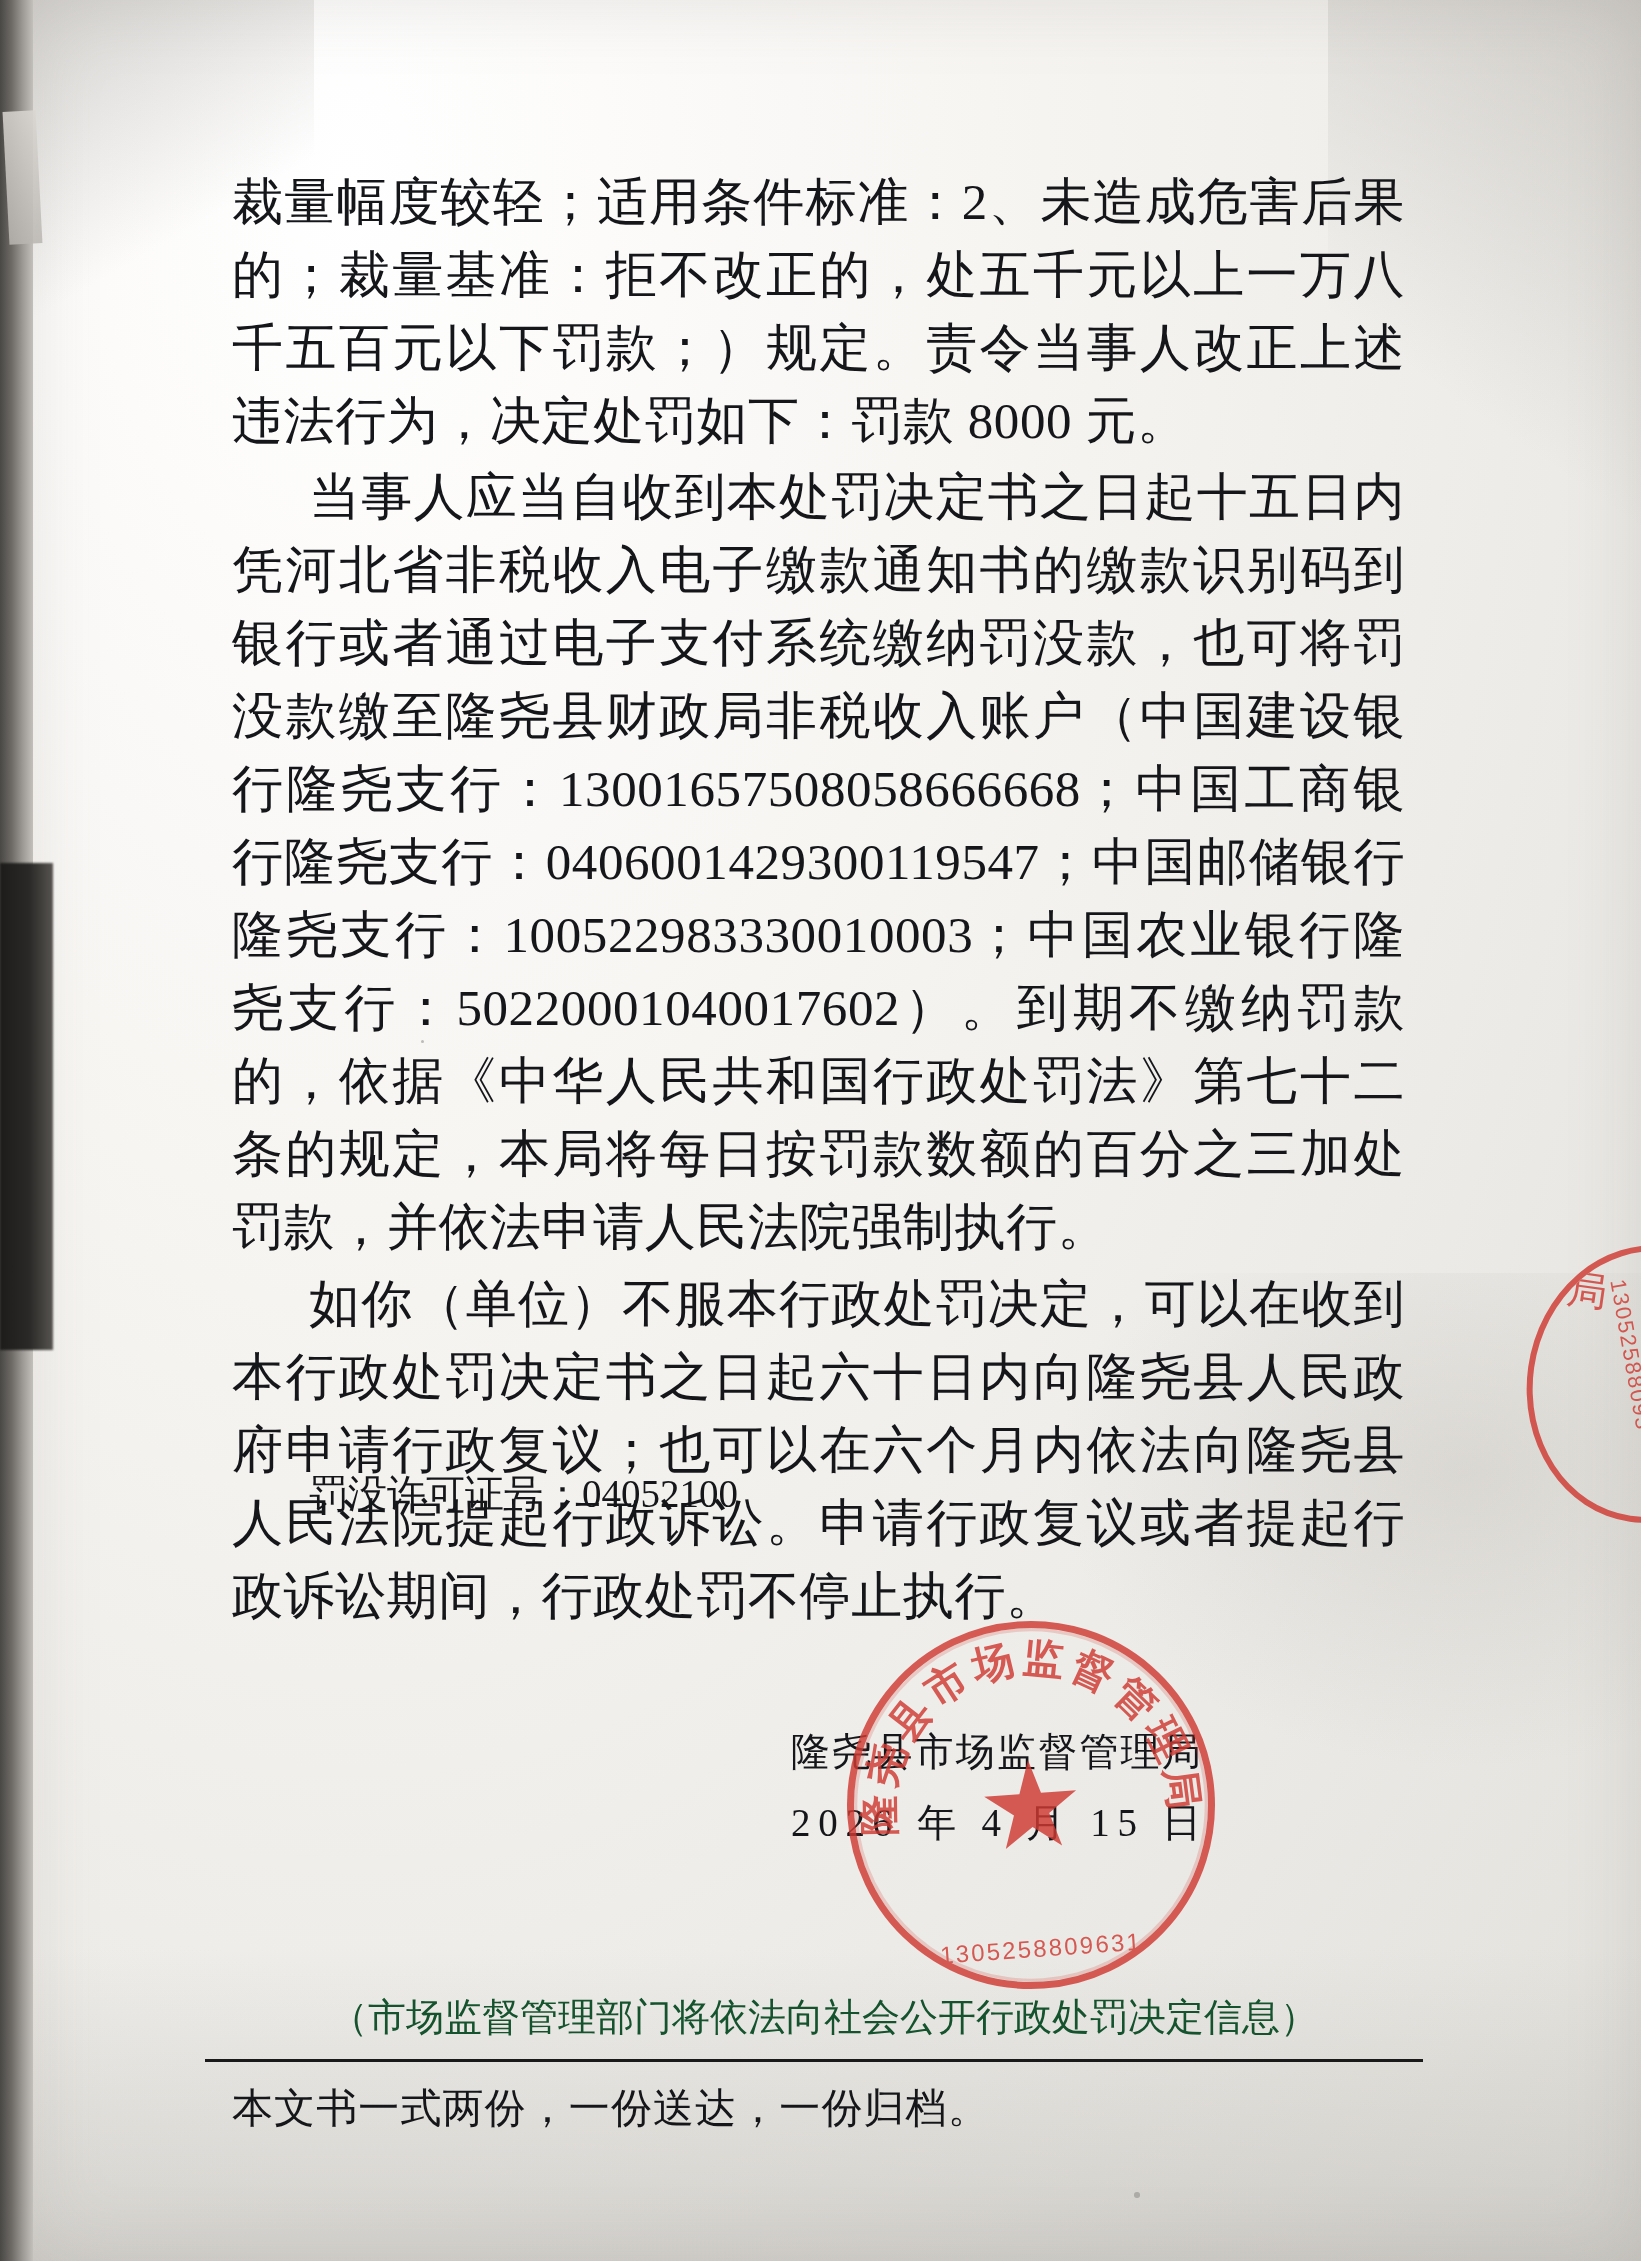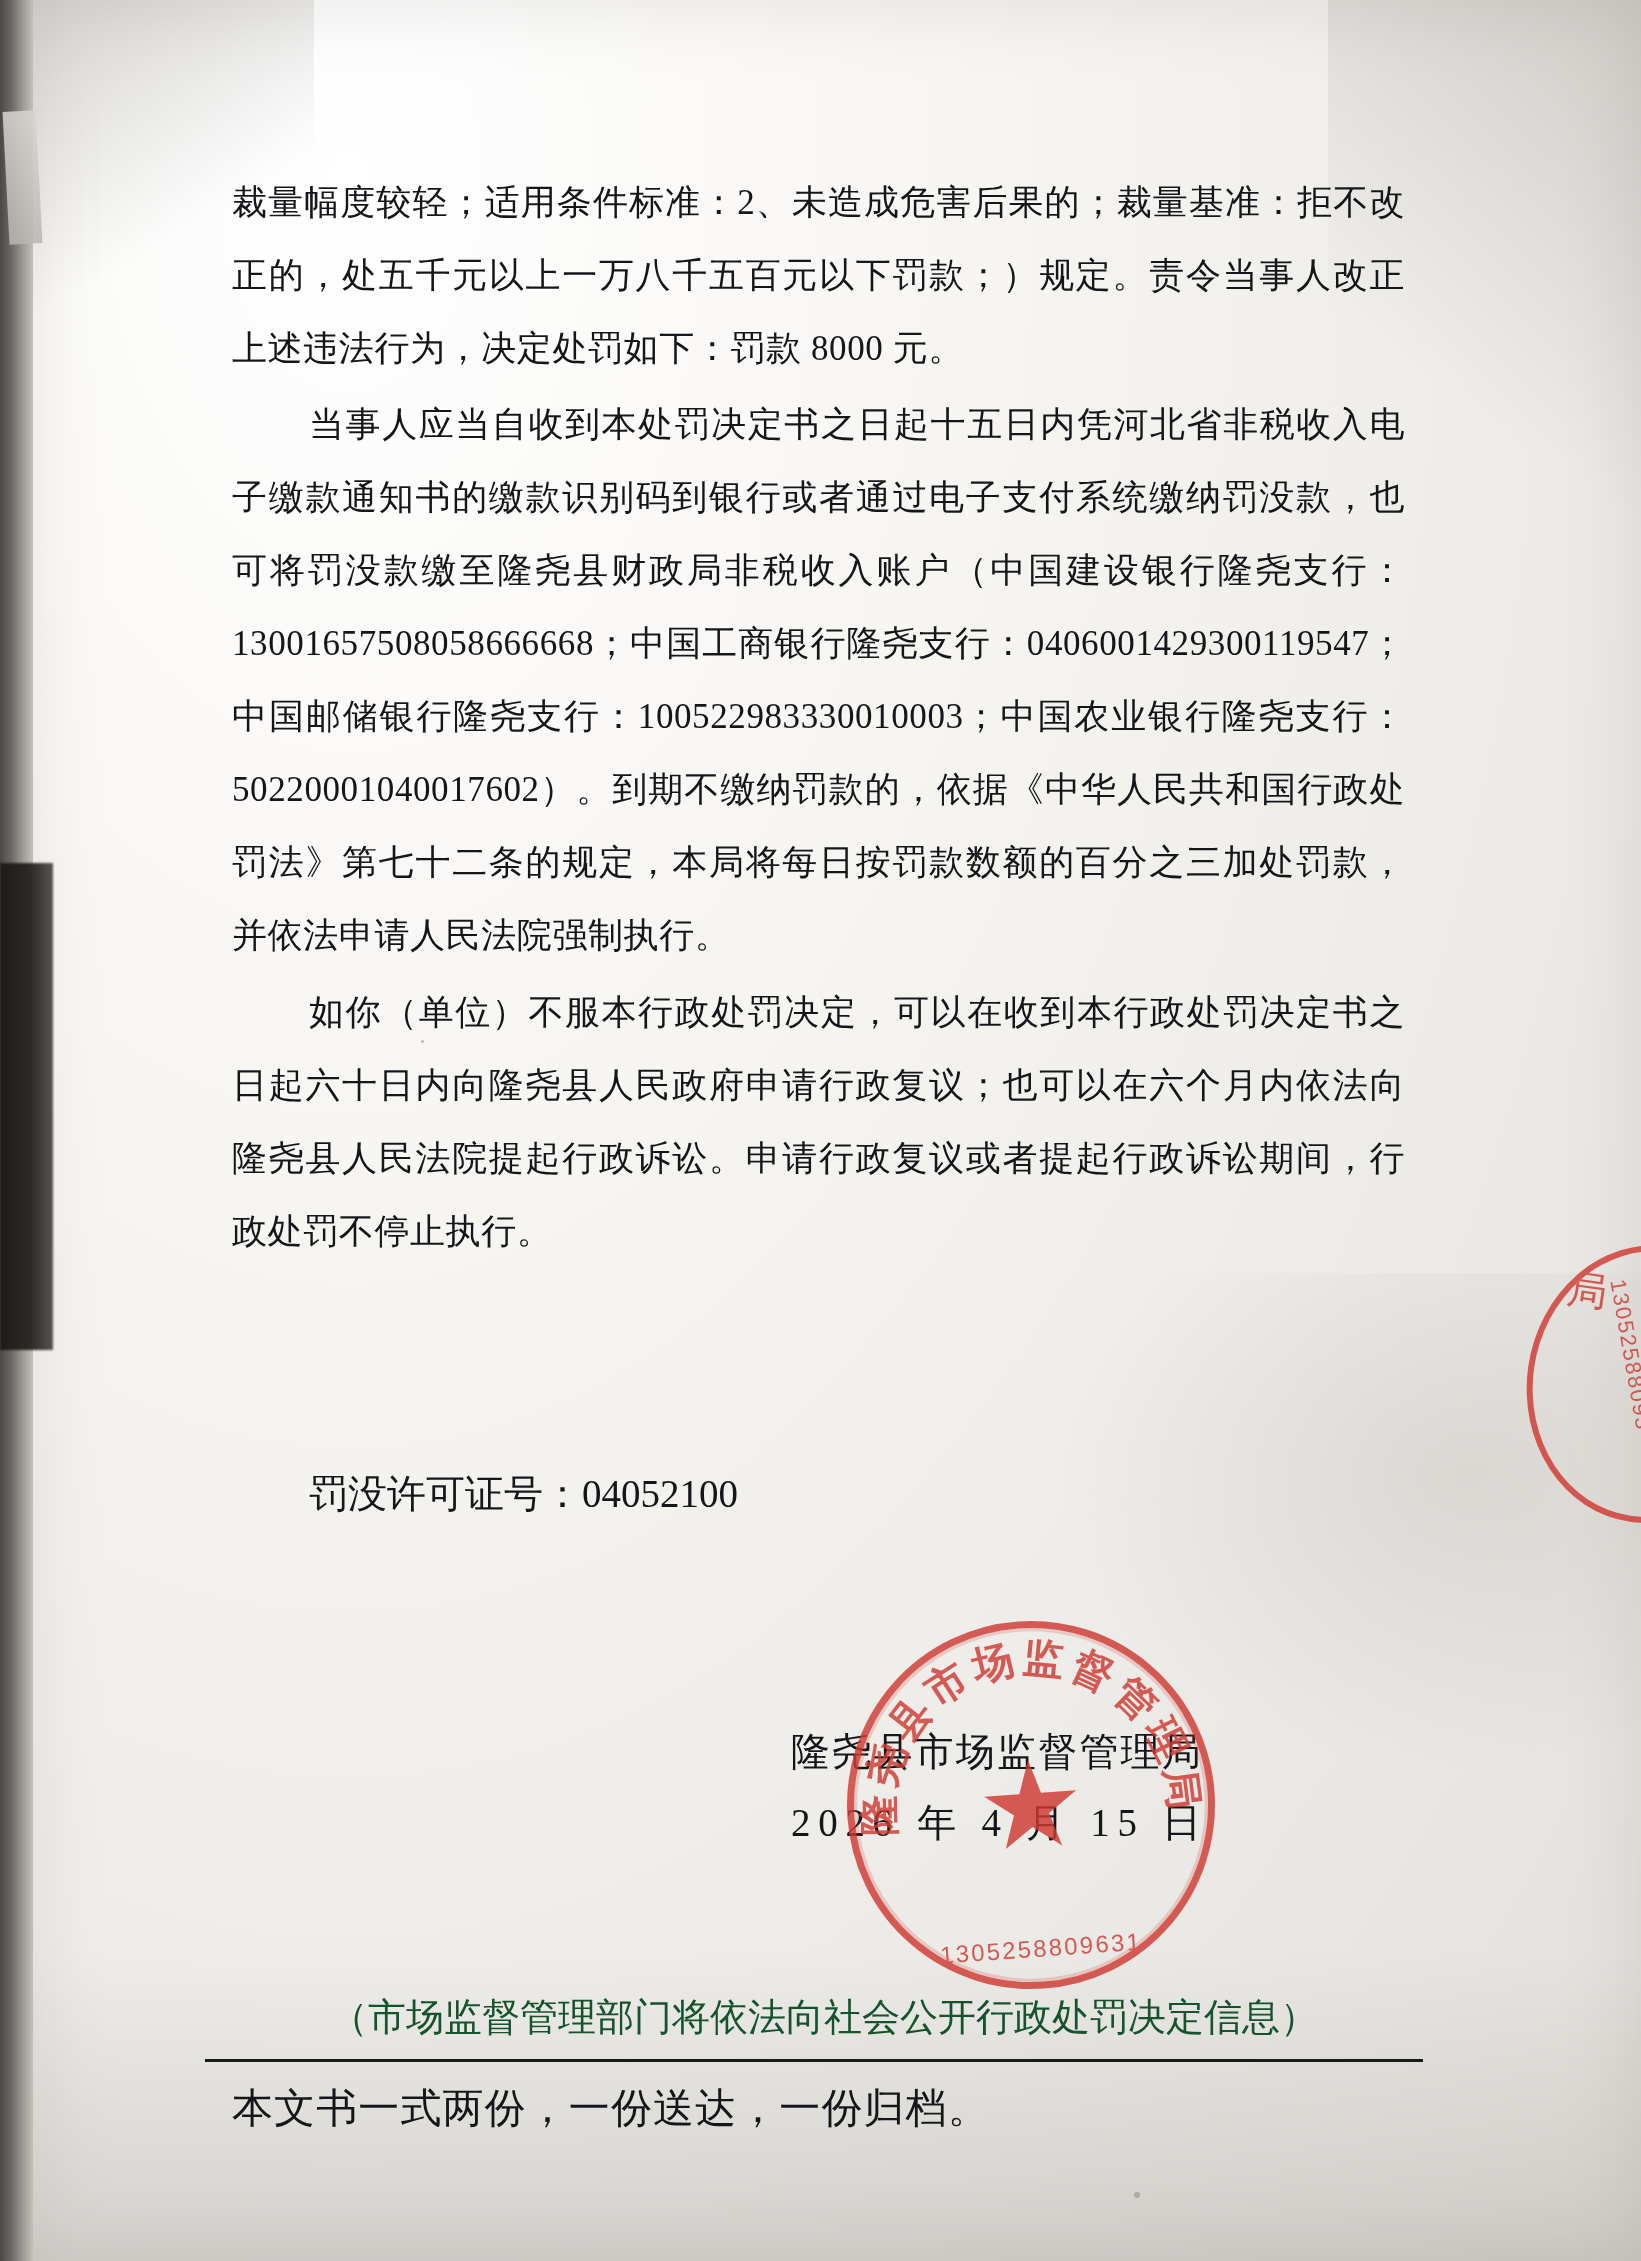--- a/index.html
+++ b/index.html
@@ -73,21 +73,21 @@
     opacity: .85;
   }
 
   
   .body-text {
     position: absolute;
     left: 232px;
     top: 166px;
     width: 1173px;
     color: #15161a;
-    font-size: 35px;
+    font-size: 51px;
     line-height: 73px;
     letter-spacing: 0.6px;
     text-align: justify;
     text-justify: inter-ideograph;
   }
   .para {
     margin: 0 0 3.3px 0;
   }
   .indent { text-indent: 77px; }
 

